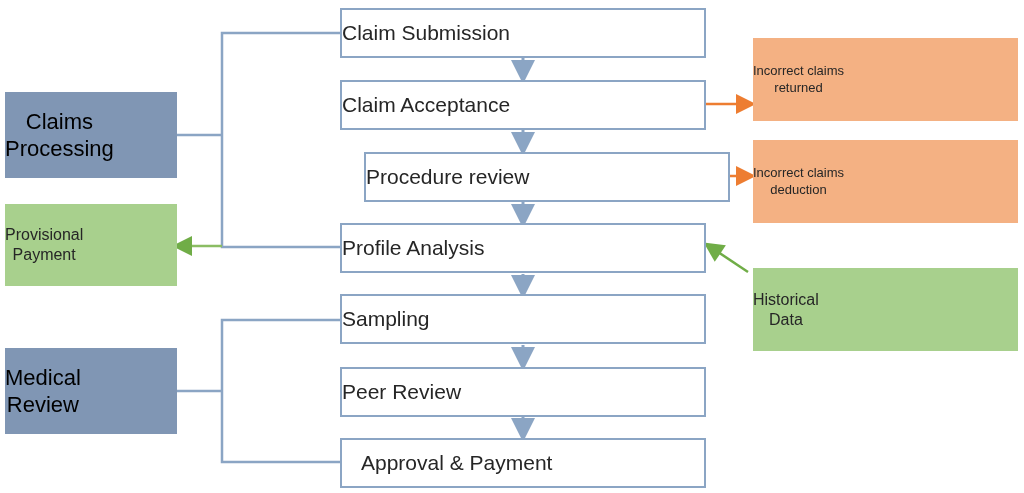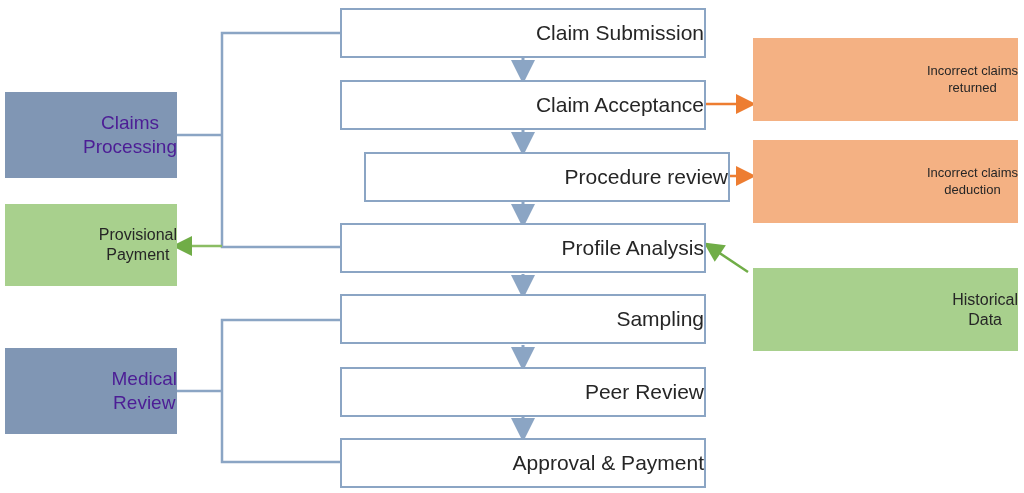--- a/index.html
+++ b/index.html
@@ -18,41 +18,41 @@
     background: #ffffff;
     overflow: hidden;
   }
 
   
   .box {
     position: absolute;
     box-sizing: border-box;
     display: flex;
     align-items: center;
-    justify-content: flex-end;
+    justify-content: flex-start;
     text-align: center;
     line-height: 1.25;
   }
 
   
   .proc {
     background: #ffffff;
     border: 2px solid #8ba5c4;
     color: #262626;
     font-size: 21px;
     left: 340px;
     width: 366px;
     height: 50px;
   }
 
   
   .cat {
     background: #8096b4;
-    color: #4c1d95;
-    font-size: 19px;
+    color: #000000;
+    font-size: 22px;
     left: 5px;
     width: 172px;
   }
 
   
   .green {
     background: #a8d08d;
     color: #262626;
     font-size: 16px;
   }

